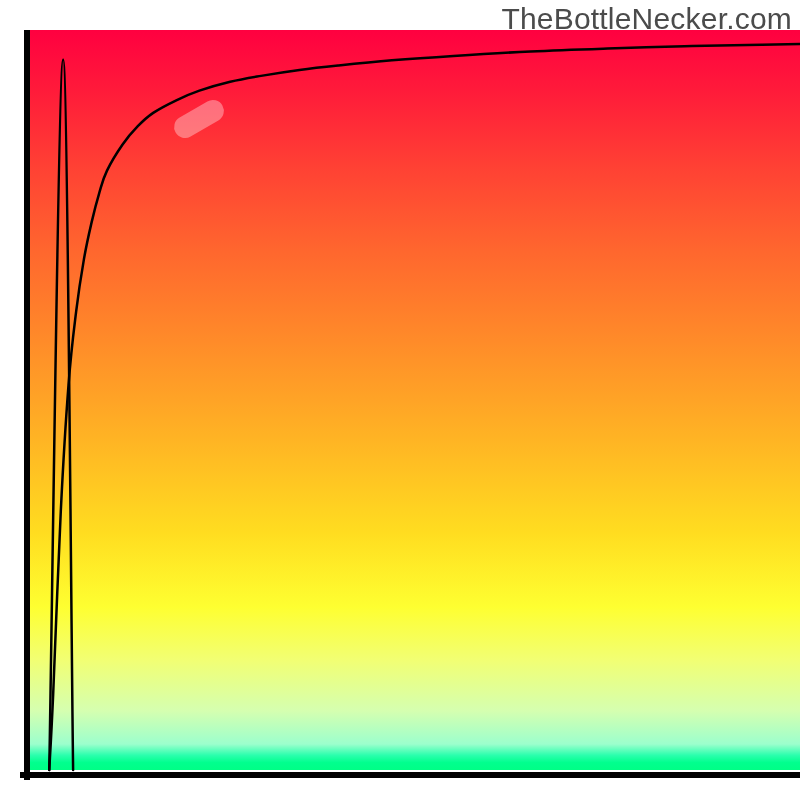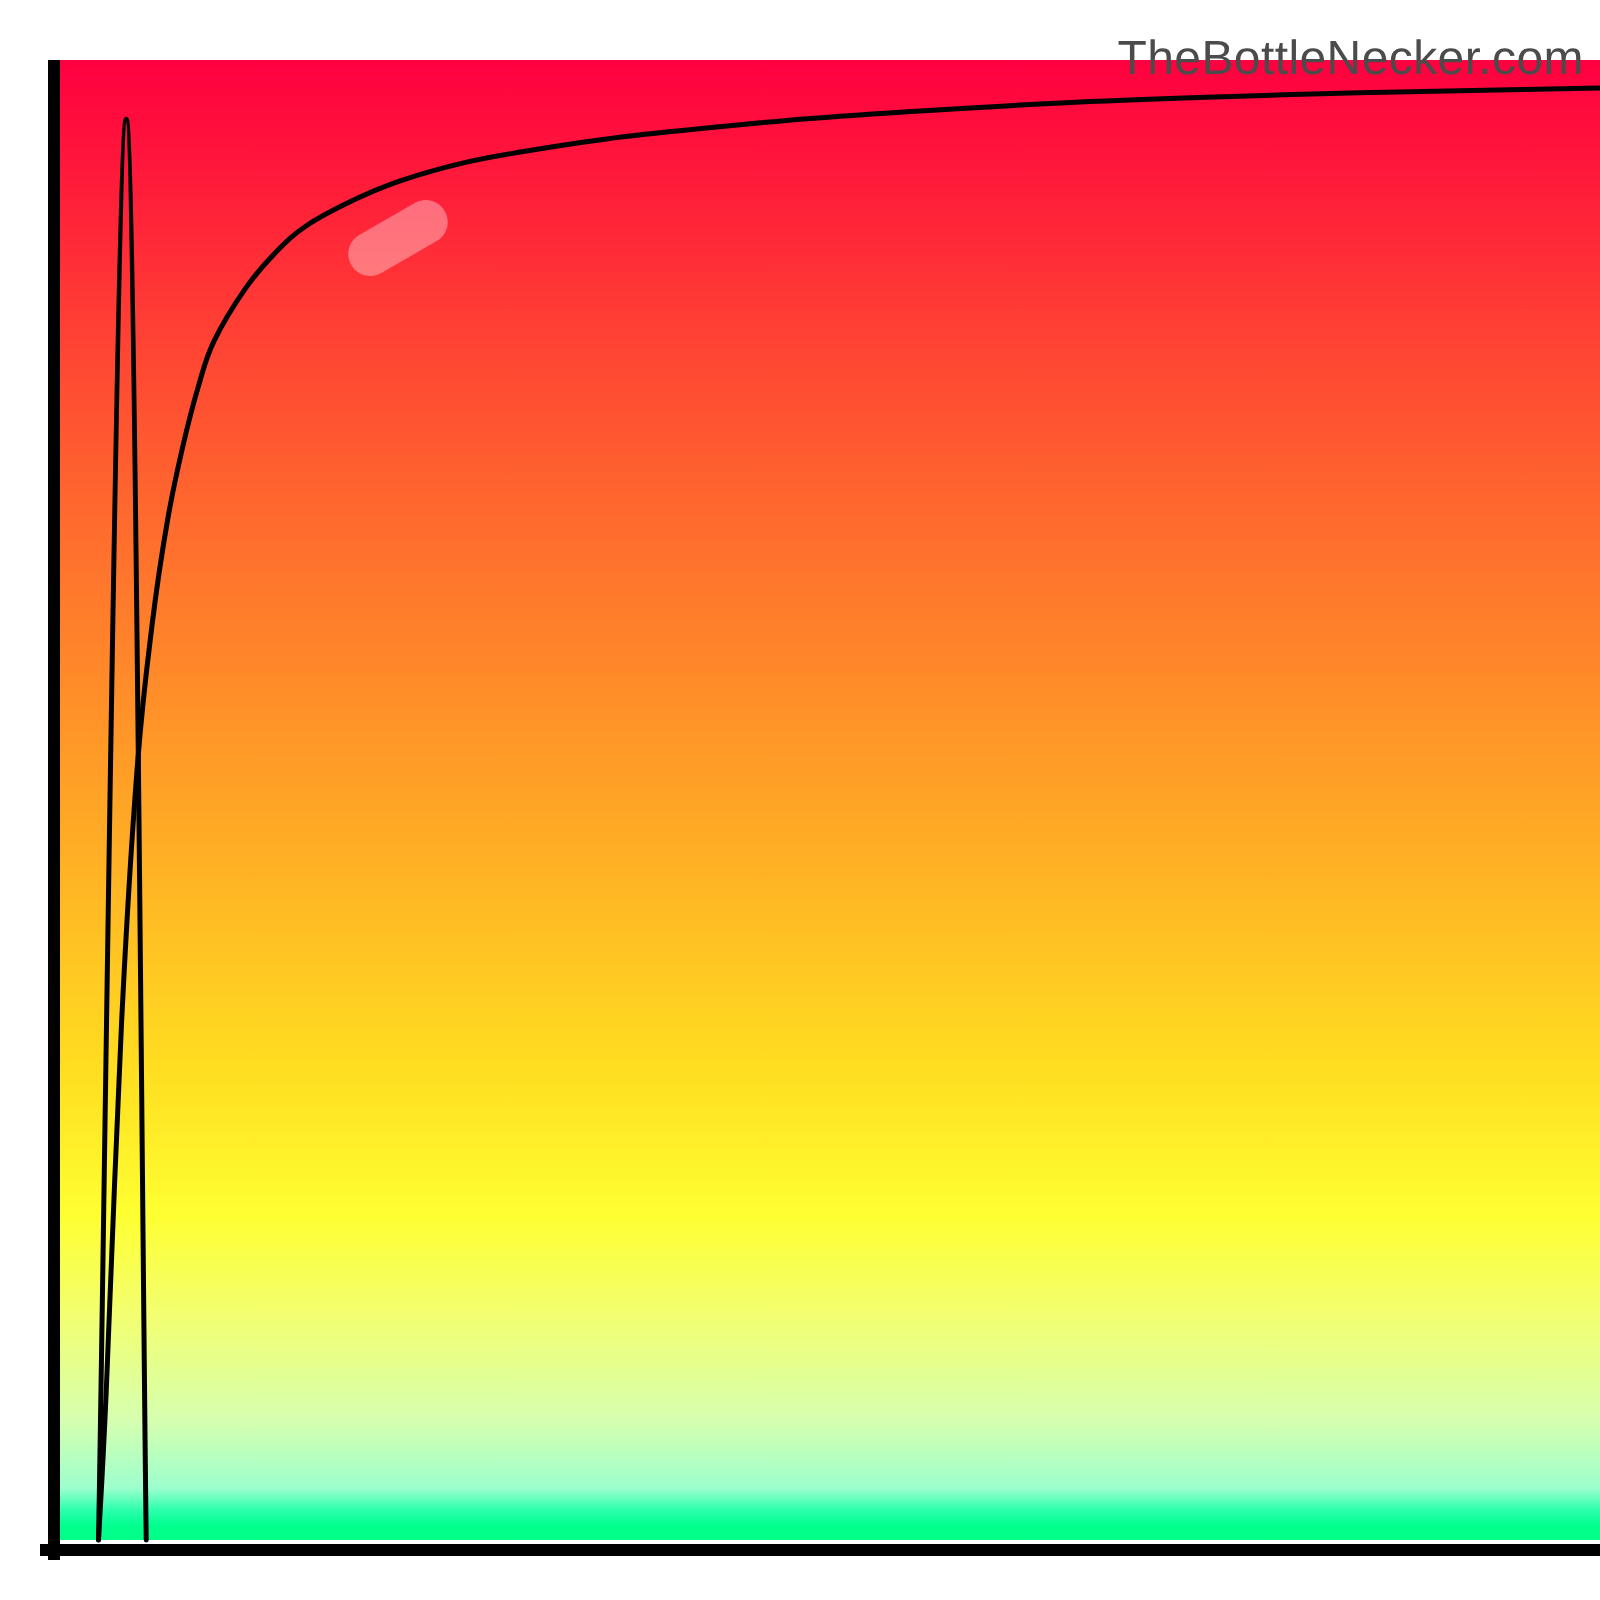--- a/index.html
+++ b/index.html
@@ -4,24 +4,24 @@
 <style>
   * { margin: 0; padding: 0; box-sizing: border-box; }
   html, body { width: 800px; height: 800px; overflow: hidden; background: #fff; }
   .stage {
     position: relative;
     width: 800px;
     height: 800px;
   }
   .attribution {
     position: absolute;
-    top: 16px;
+    top: 2px;
     right: 8px;
     font-family: Arial, Helvetica, sans-serif;
-    font-size: 24px;
+    font-size: 30px;
     color: #4b4b4b;
     font-weight: 400;
     letter-spacing: 0.2px;
     text-align: right;
   }
   .plot-area {
     position: absolute;
     left: 30px;
     top: 30px;
     width: 770px;

